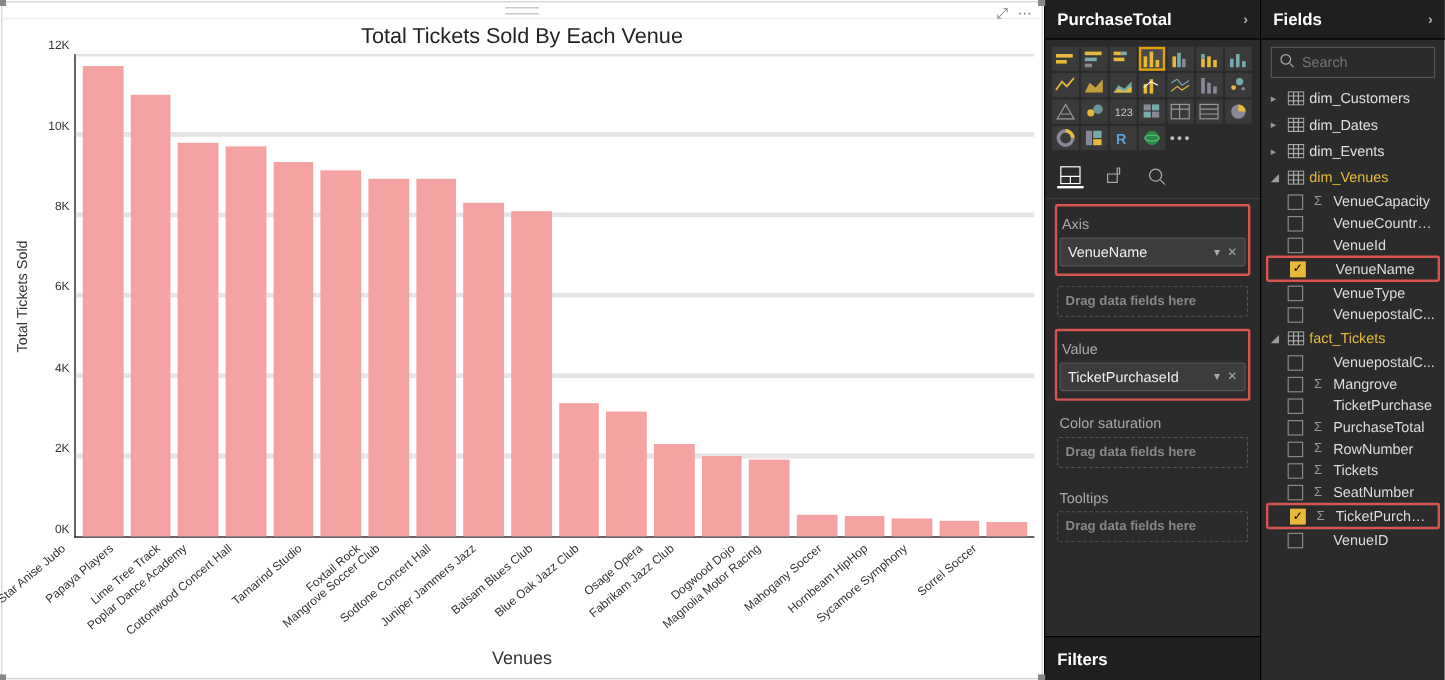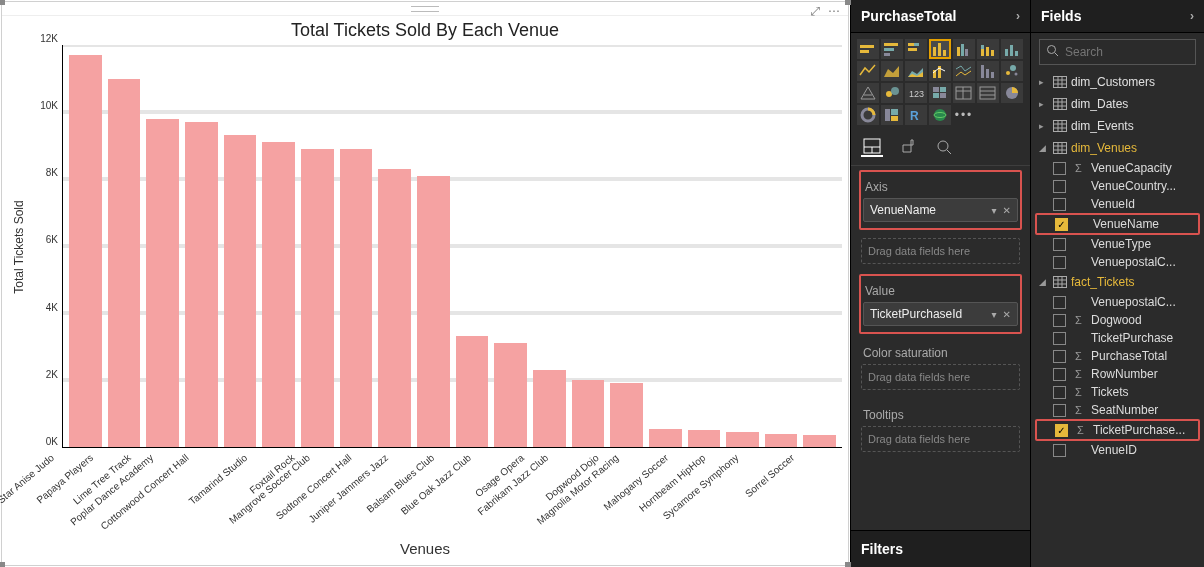--- a/index.html
+++ b/index.html
@@ -76,21 +76,21 @@
   .sel-c3 { bottom: -3px; left: -3px; }
   .sel-c4 { bottom: -3px; right: -3px; }
 
   
   .panel {
     background: #2b2b2b; color: #ccc; font-size: 12px;
     display: flex; flex-direction: column;
     border-left: 1px solid #000;
   }
   .viz-panel { width: 180px; }
-  .fields-panel { width: 174px; }
+  .fields-panel { width: 154px; }
   .panel-header {
     display: flex; align-items: center; justify-content: space-between;
     padding: 8px 10px; font-size: 14px; font-weight: 600; color: #fff;
     border-bottom: 1px solid #000; background: #1f1f1f;
   }
   .panel-header .chev { font-size: 12px; color: #aaa; }
   .viz-grid {
     display: grid; grid-template-columns: repeat(7, 22px);
     gap: 2px; padding: 6px; justify-content: start;
   }
@@ -110,21 +110,21 @@
   .well.hl { border: 2px solid #d9534f; border-radius: 2px; }
   .well-label { color: #aaa; font-size: 12px; padding: 4px 2px; }
   .well-field {
     background: #3c3c3c; border: 1px solid #555; color: #eee;
     display: flex; align-items: center; justify-content: space-between;
     padding: 4px 6px; font-size: 12px; border-radius: 2px;
   }
   .well-field .fctl { display: flex; gap: 6px; color: #aaa; font-size: 10px; }
   .well-drop {
     border: 1px dashed #555; color: #888; font-size: 11px;
-    padding: 6px; border-radius: 2px;
+    padding: 6px; border-radius: 2px; font-weight: bold;
   }
   .filters-header {
     padding: 10px; font-size: 14px; font-weight: 600; color: #fff;
     border-top: 1px solid #000; background: #1f1f1f;
   }
 
   
   .search-row {
     display: flex; align-items: center; gap: 6px;
     border: 1px solid #555; margin: 6px 8px; padding: 4px 6px; background: #2b2b2b;
@@ -629,21 +629,21 @@
         <span class="name">fact_Tickets</span>
       </div>
       <div class="fld-row">
         <span class="chk"></span>
         <span class="fld-ic"></span>
         <span class="name">VenuepostalC...</span>
       </div>
       <div class="fld-row">
         <span class="chk"></span>
         <span class="fld-ic">Σ</span>
-        <span class="name">Dogwood</span>
+        <span class="name">Mangrove</span>
       </div>
       <div class="fld-row">
         <span class="chk"></span>
         <span class="fld-ic"></span>
         <span class="name">TicketPurchase</span>
       </div>
       <div class="fld-row">
         <span class="chk"></span>
         <span class="fld-ic">Σ</span>
         <span class="name">PurchaseTotal</span>

